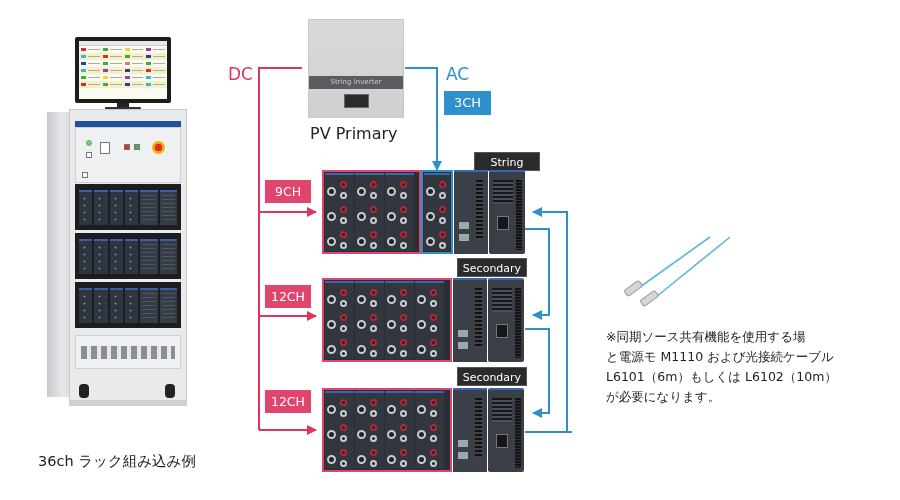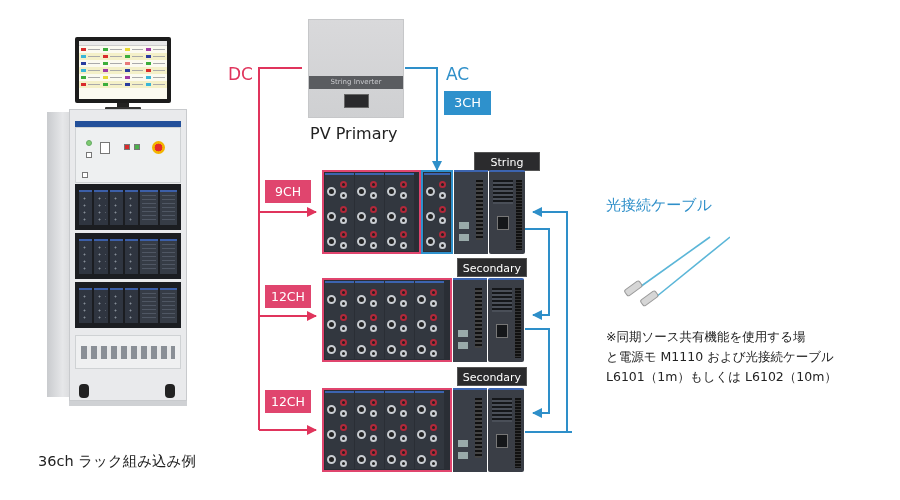--- a/index.html
+++ b/index.html
@@ -465,27 +465,27 @@
       <div class="io" style="top:62px"></div>
     </div>
   <div class="psu" style="left:166px;">
       <div class="grill"></div>
       <div class="inlet"></div>
       <div class="side"></div>
     </div>
 </div>
 
 <div class="abs cable-title">
-  <div>光接続ケーブル</div>
 </div>
 
 <svg class="abs cable-art" viewBox="0 0 120 75">
   <line x1="100" y1="2" x2="30" y2="52" stroke="#5bb6d8" stroke-width="1.6"></line>
   <line x1="120" y1="2" x2="46" y2="62" stroke="#5bb6d8" stroke-width="1.6"></line>
   <rect x="14" y="50" width="18" height="7" rx="2" transform="rotate(-36 23 53)" fill="#d6d6d6" stroke="#999"></rect>
   <rect x="30" y="60" width="18" height="7" rx="2" transform="rotate(-36 39 63)" fill="#d6d6d6" stroke="#999"></rect>
 </svg>
 
 <div class="abs note">
   <div>※同期ソース共有機能を使用する場</div>
   <div>と電源モ M1110 および光接続ケーブル</div>
-  <div>L6101（1m）もしくは L6102（10m）</div>
+  <div>L6101（6m）もしくは L6102（10m）</div>
+  <div>が必要になります。</div>
 </div>
 
 </body></html>

